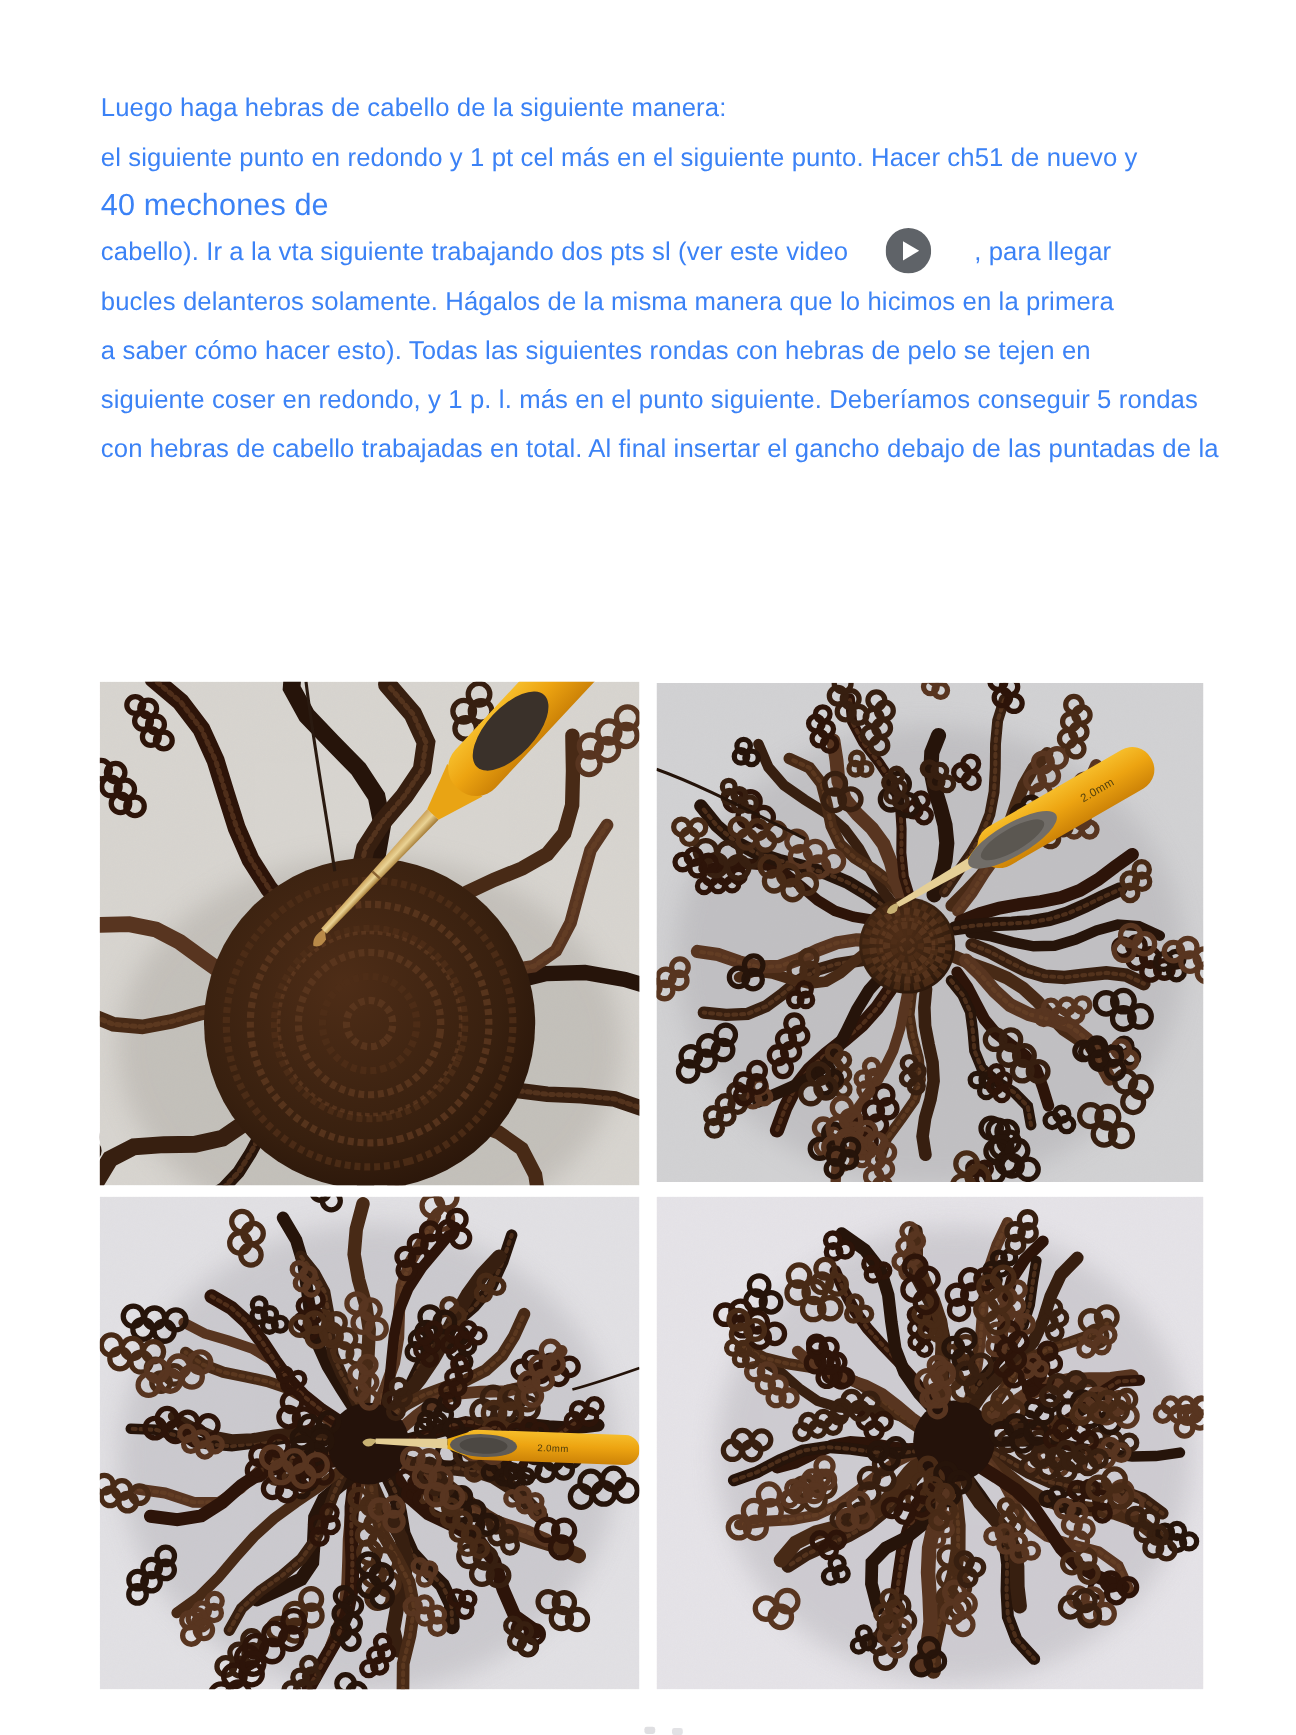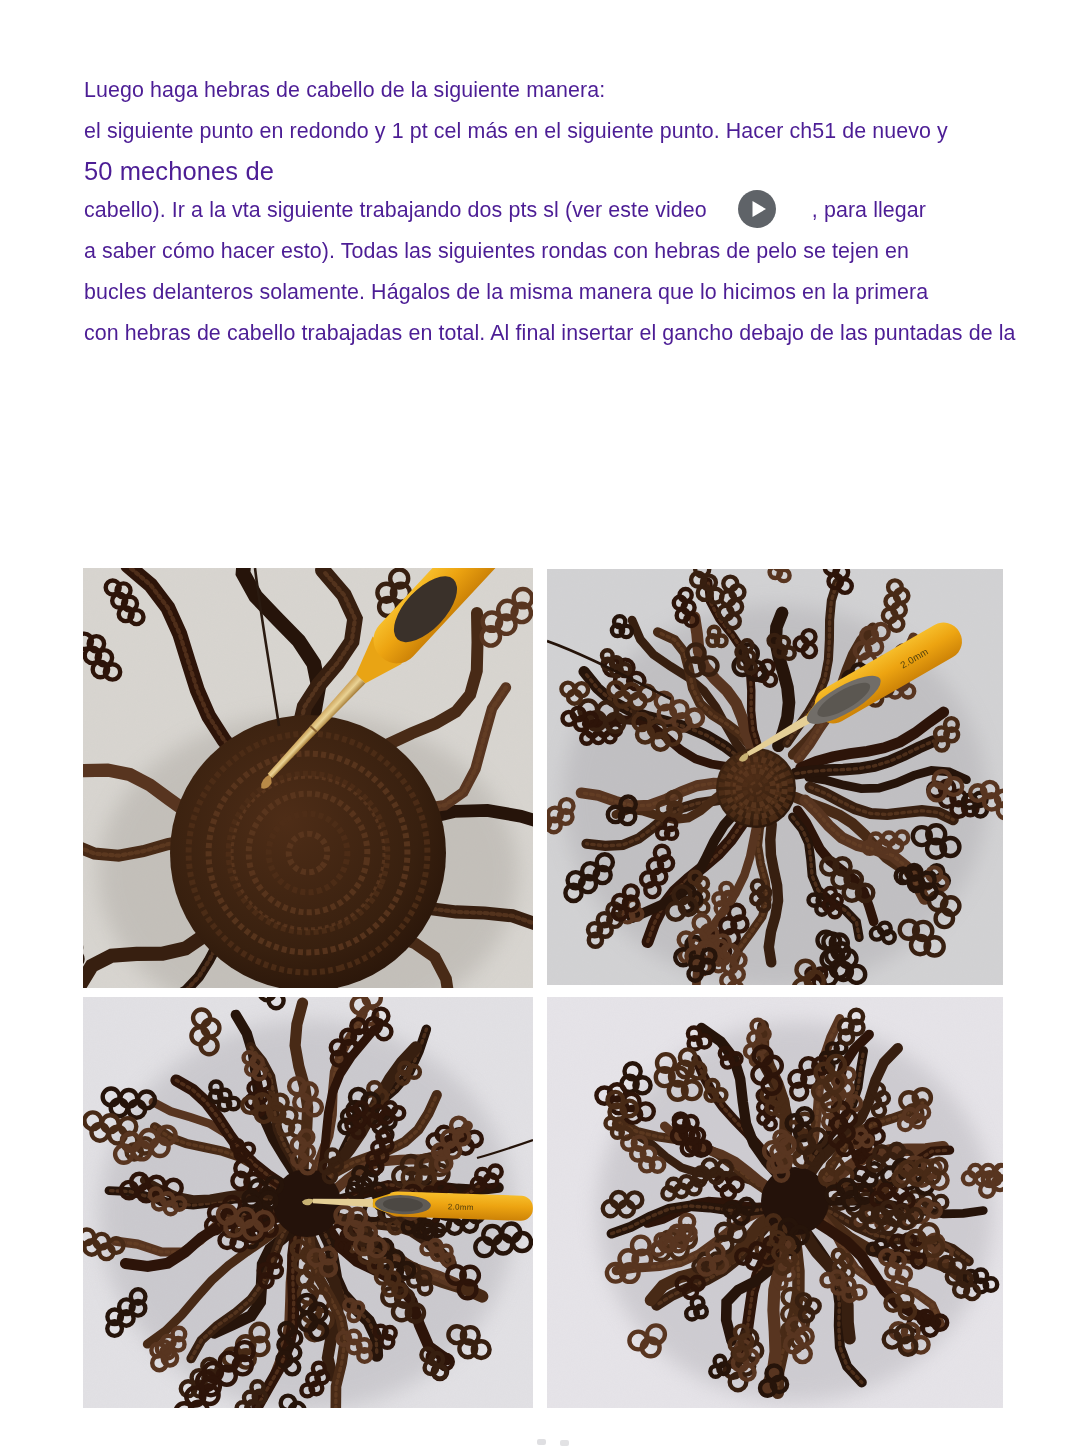--- a/index.html
+++ b/index.html
@@ -2,21 +2,21 @@
 <html><head>
 <meta charset="utf-8">
 <title>Crochet wig pattern page</title>
 <style>
   html,body{margin:0;padding:0}
   body{
     width:1080px;height:1446px;position:relative;overflow:hidden;
     background:#ffffff;
     font-family:"Liberation Sans",sans-serif;
   }
-  .text-block{position:absolute;left:84px;top:70px;color:#4c1d95;width:920px}
+  .text-block{position:absolute;left:84px;top:70px;color:#3b82f6;width:920px}
   .ln{font-size:21.4px;line-height:41px;white-space:nowrap;letter-spacing:.1px}
   .ln.big{font-size:25.5px;line-height:38px}
   .play-wrap{display:inline-block;width:38px;height:38px;margin:0 36px 0 31px;vertical-align:-11px;cursor:pointer}
   .photo{position:absolute;margin:0;padding:0;overflow:hidden}
   .photo svg{display:block}
   svg text{font-family:"Liberation Sans",sans-serif}
   #ph1{left:83px;top:568px;width:450px;height:420px}
   #ph2{left:547px;top:569px;width:456px;height:416px}
   #ph3{left:83px;top:997px;width:450px;height:411px}
   #ph4{left:547px;top:997px;width:456px;height:411px}
@@ -49,29 +49,30 @@
       <stop offset="0" stop-color="#4e2d17"></stop>
         <stop offset="0.6" stop-color="#38200f"></stop>
         <stop offset="1" stop-color="#1f0e05"></stop>
     </radialGradient>
   </defs>
 </svg>
 
 <div class="text-block">
   <div class="ln">Luego haga hebras de cabello de la siguiente manera:</div>
   <div class="ln">el siguiente punto en redondo y 1 pt cel más en el siguiente punto. Hacer ch51 de nuevo y</div>
-  <div class="ln big">50 mechones de</div>
+  <div class="ln big">40 mechones de</div>
   <div class="ln">
     <span>cabello). Ir a la vta siguiente trabajando dos pts sl (ver este video</span><span class="play-wrap"><svg viewBox="0 0 38 38" width="38" height="38">
         <circle cx="19" cy="19" r="19" fill="#5f6368"></circle>
         <path d="M14.5,11 L28,19 L14.5,27 Z" fill="#ffffff"></path>
       </svg></span><span>, para llegar</span>
   </div>
+  <div class="ln">bucles delanteros solamente. Hágalos de la misma manera que lo hicimos en la primera</div>
   <div class="ln">a saber cómo hacer esto). Todas las siguientes rondas con hebras de pelo se tejen en</div>
-  <div class="ln">bucles delanteros solamente. Hágalos de la misma manera que lo hicimos en la primera</div>
+  <div class="ln">siguiente coser en redondo, y 1 p. l. más en el punto siguiente. Deberíamos conseguir 5 rondas</div>
   <div class="ln">con hebras de cabello trabajadas en total. Al final insertar el gancho debajo de las puntadas de la</div>
 </div>
 
 <figure class="photo" id="ph1">
   <svg id="p1" viewBox="0 0 450 420" width="450" height="420">
     <rect width="450" height="420" fill="#d8d5d0"></rect>
     <rect width="450" height="420" filter="url(#paperTex)" opacity="0.55"></rect>
     <ellipse cx="225" cy="305" rx="210" ry="160" fill="#9f9a93" opacity="0.35" filter="url(#soft)"></ellipse>
     <g class="wig-layer">
         <path d="M279.4 275.3 L310.0 262.7 L340.7 250.9 L372.1 243.3 L404.4 242.4 L437.7 248.2 L471.7 258.4 L505.6 268.2 L538.7 272.3 L570.3 266.6" fill="none" stroke="#26140a" stroke-width="12.8" stroke-linecap="round"></path>

